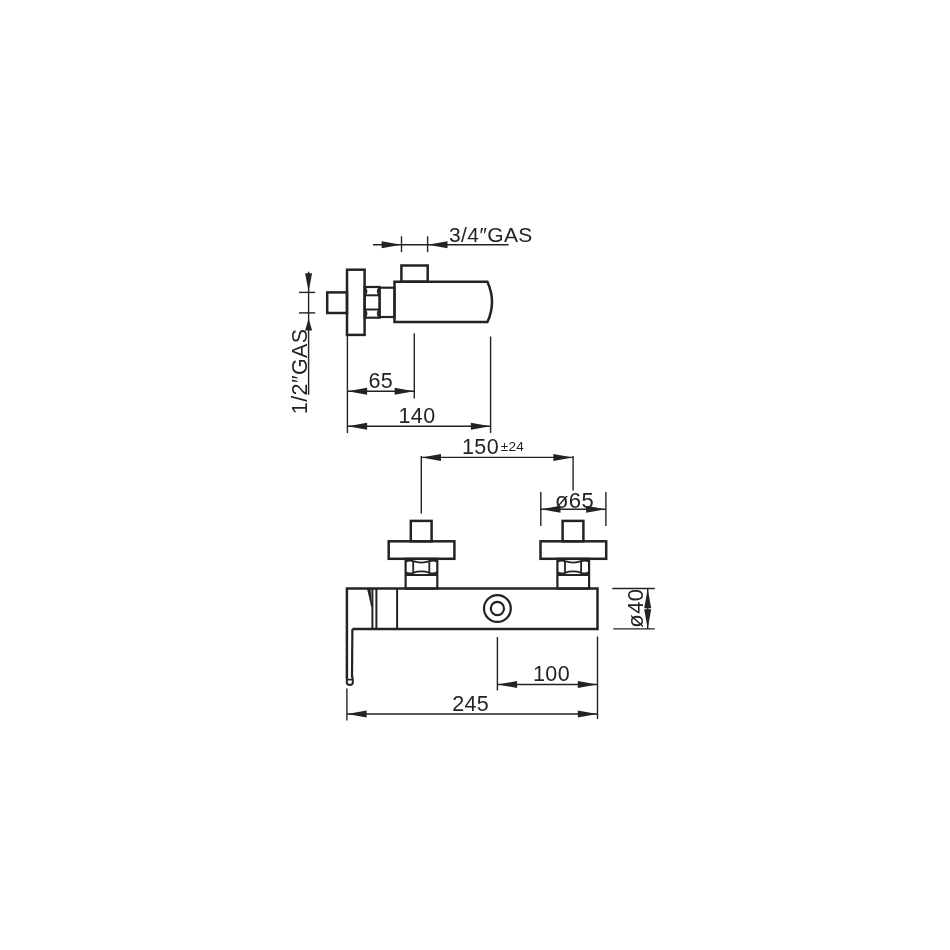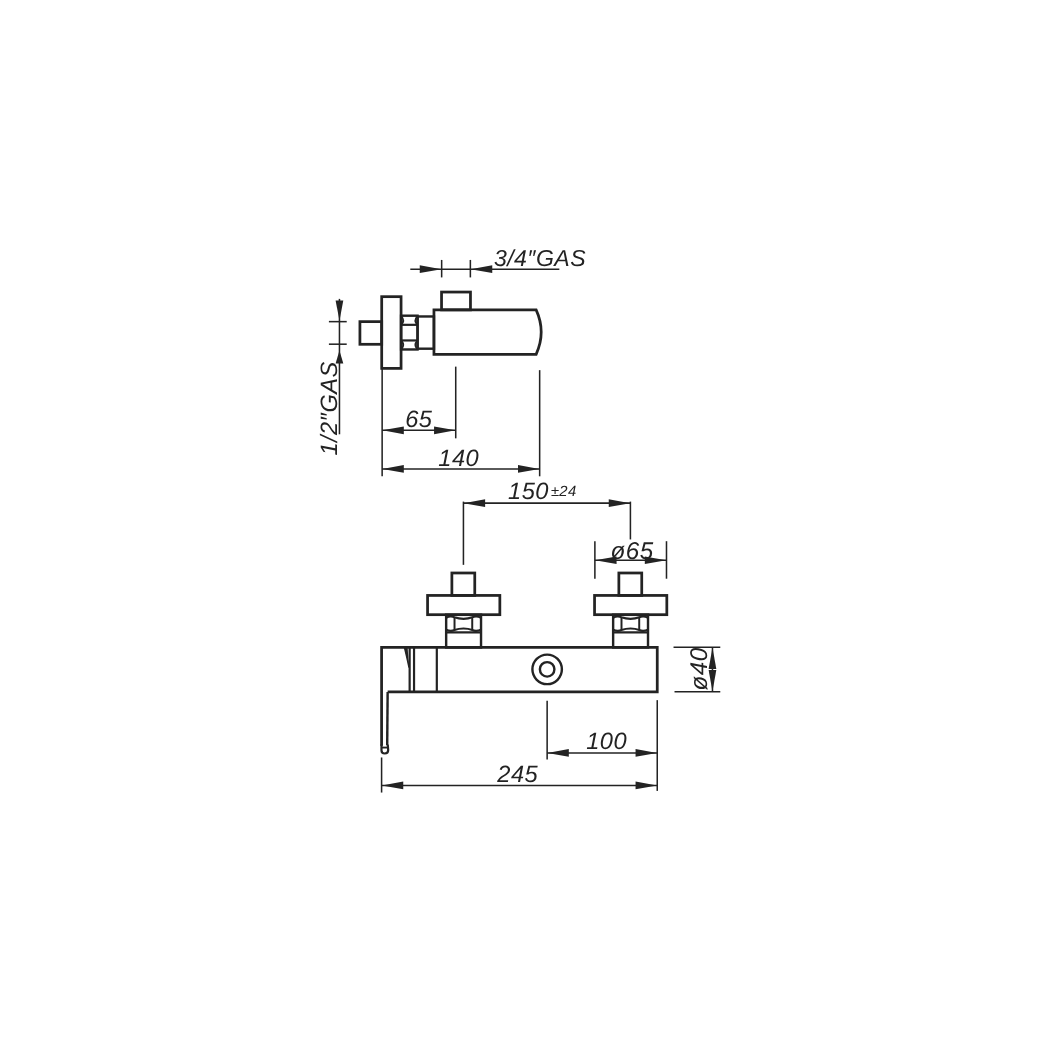--- a/index.html
+++ b/index.html
@@ -1,16 +1,16 @@
 <!DOCTYPE html>
 <html><head>
 <meta charset="utf-8">
 <style>
   html,body{margin:0;padding:0;background:#fff;}
-  .wrap{width:950px;height:950px;background:#e5e5e5;position:relative;filter:grayscale(1);font-style:italic;}
+  .wrap{width:950px;height:950px;background:#e5e5e5;position:relative;filter:grayscale(1);}
   svg{display:block;}
   text{font-family:"Liberation Sans",sans-serif;fill:#232323;}
 </style>
 </head>
 <body>
 
 <div class="wrap">
 <svg width="950" height="950" viewBox="0 0 950 950">
 
 <rect x="0" y="0" width="950" height="950" fill="#ffffff"></rect>

